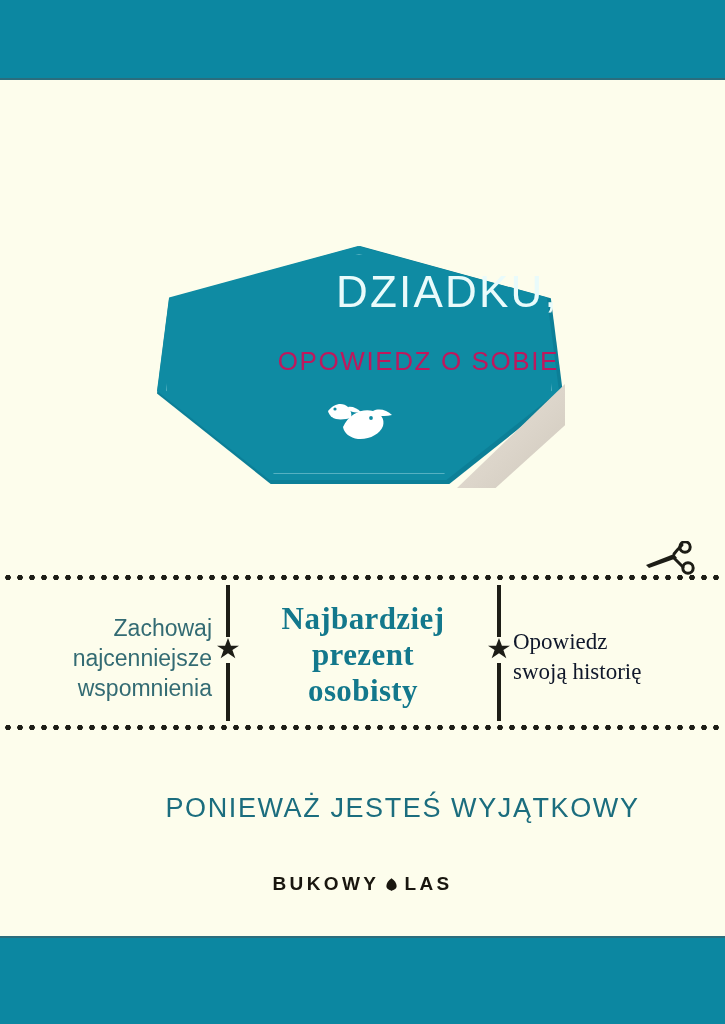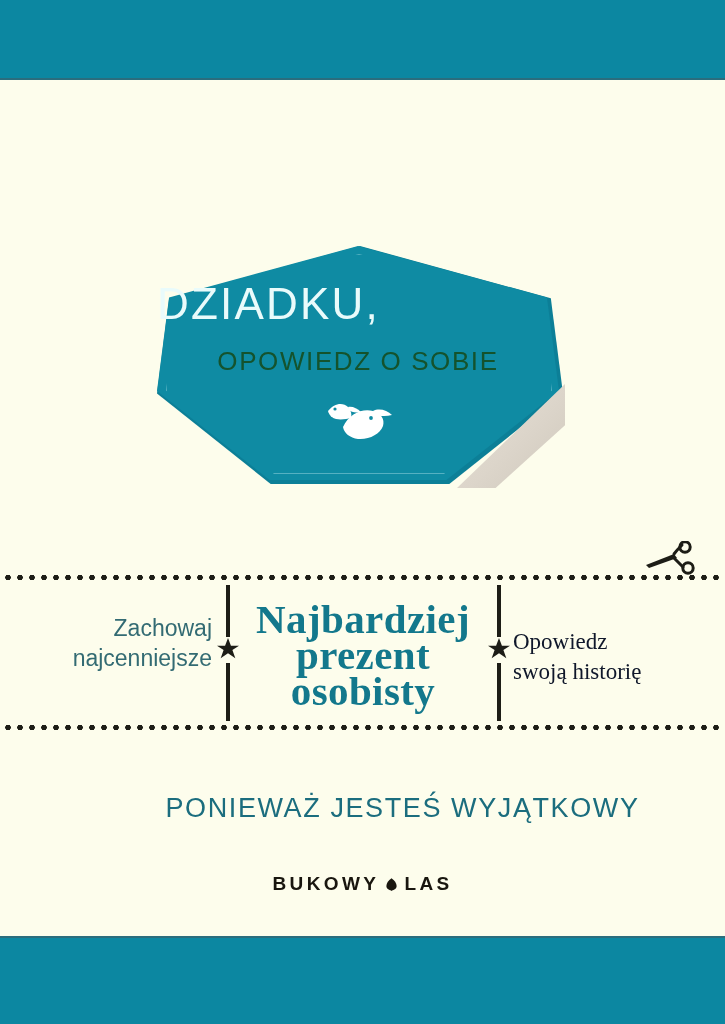--- a/index.html
+++ b/index.html
@@ -84,37 +84,37 @@
     right: -2px;
     bottom: -4px;
     width: 112px;
     height: 108px;
     background: #fdfdec;
     clip-path: polygon(100% 42%, 100% 100%, 38% 100%);
   }
 
   .badge-title {
     position: absolute;
-    top: 36px;
+    top: 24px;
     left: 0;
     width: 402px;
-    text-align: left;
+    text-align: right;
     color: #e9fbfb;
     font-size: 44px;
     font-weight: 300;
     letter-spacing: 2.2px;
     line-height: 1;
   }
   .badge-subtitle {
     position: absolute;
     top: 102px;
     left: 0;
     width: 402px;
-    text-align: center;
-    color: #14532d;
+    text-align: right;
+    color: #be185d;
     font-size: 26px;
     font-weight: 300;
     letter-spacing: 1.6px;
     line-height: 1;
   }
   .badge-birds {
     position: absolute;
     top: 148px;
     left: 0;
     width: 402px;
@@ -176,21 +176,21 @@
     color: #0f172a;
   }
   .mid-center {
     position: absolute;
     left: 240px;
     top: 16px;
     width: 246px;
     text-align: center;
     font-family: "Liberation Serif", serif;
     font-weight: bold;
-    font-size: 41px;
+    font-size: 31px;
     line-height: 36px;
     letter-spacing: 0.4px;
     color: #13788c;
   }
   .mid-center div { white-space: nowrap; }
 
   
   .sep {
     position: absolute;
     top: 0;
@@ -289,20 +289,21 @@
   </div>
 
   <div class="dots dots-top"></div>
   <div class="dots dots-bottom"></div>
 
   <div class="mid">
 
     <div class="mid-left">
       <div>Zachowaj</div>
       <div>najcenniejsze</div>
+      <div>wspomnienia</div>
     </div>
 
     <div class="sep sep-left">
       <div class="sep-bar sep-bar-top"></div>
       <svg class="sep-star" viewBox="0 0 24 26">
         <polygon points="12,0 15.2,8.4 24,8.4 16.8,13 20,22 12,16.6 4,22 7.2,13 0,8.4 8.8,8.4" fill="#1d1d16"></polygon>
       </svg>
       <div class="sep-bar sep-bar-bot"></div>
     </div>
 

